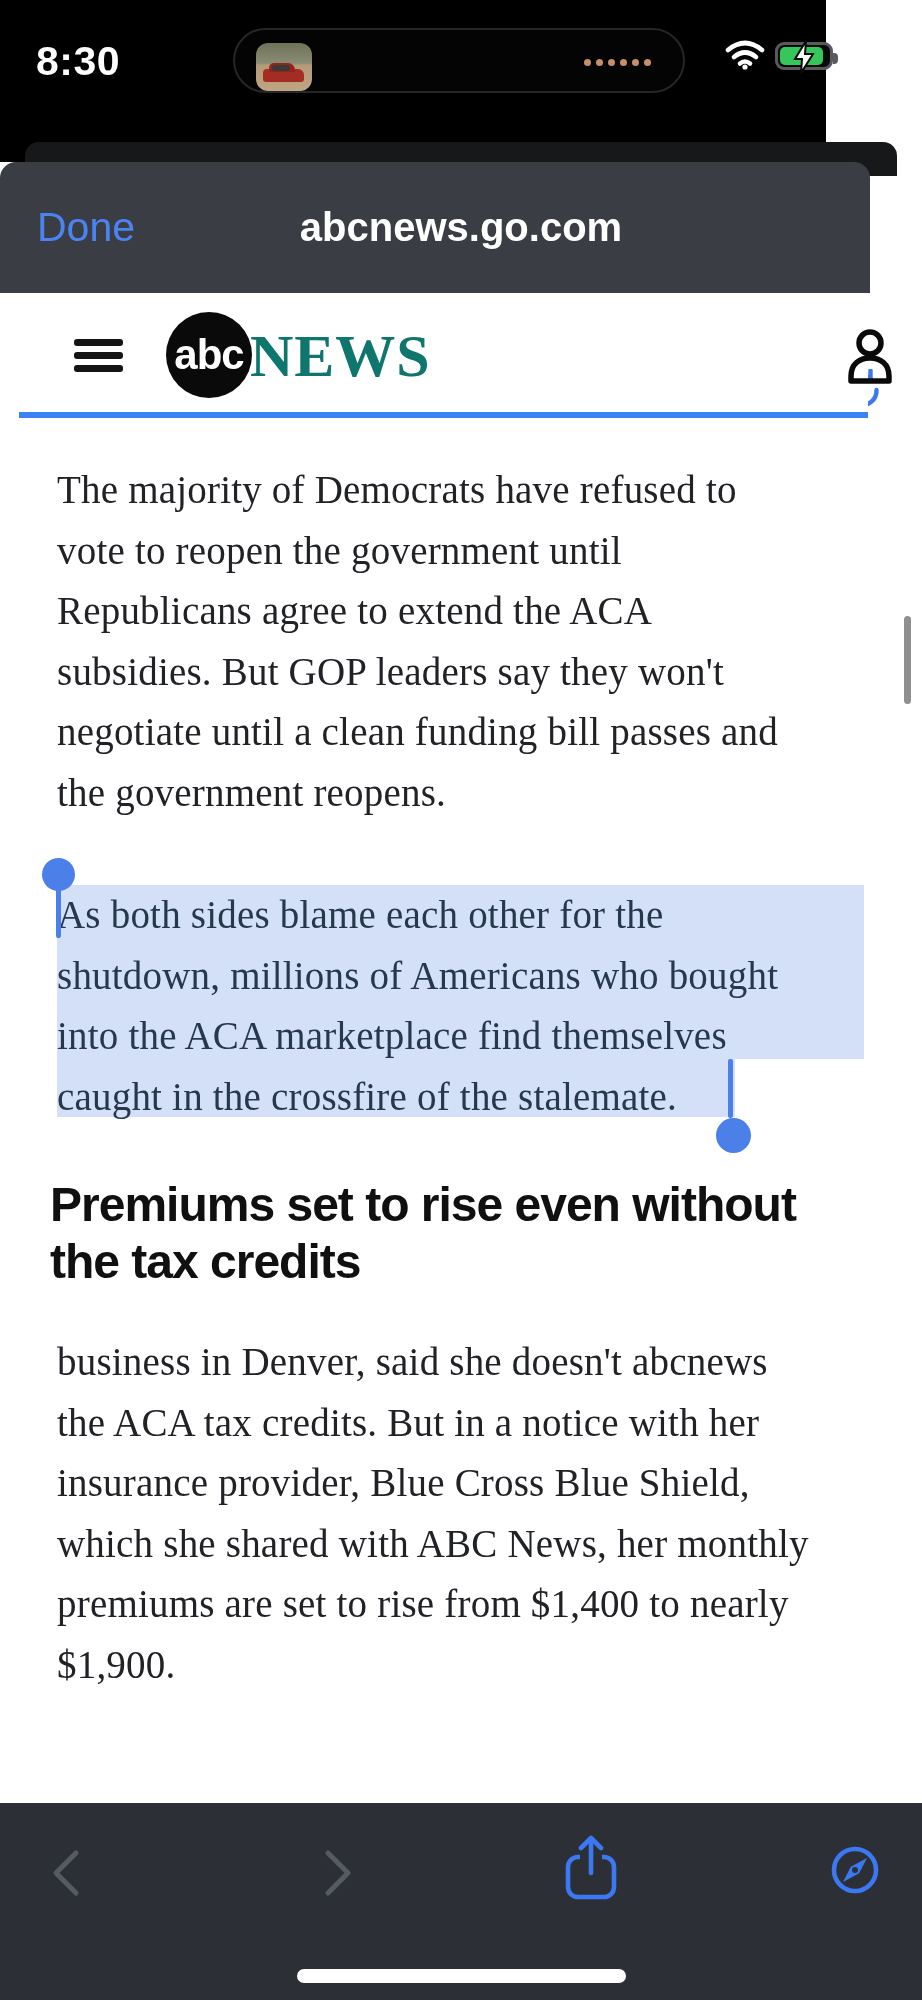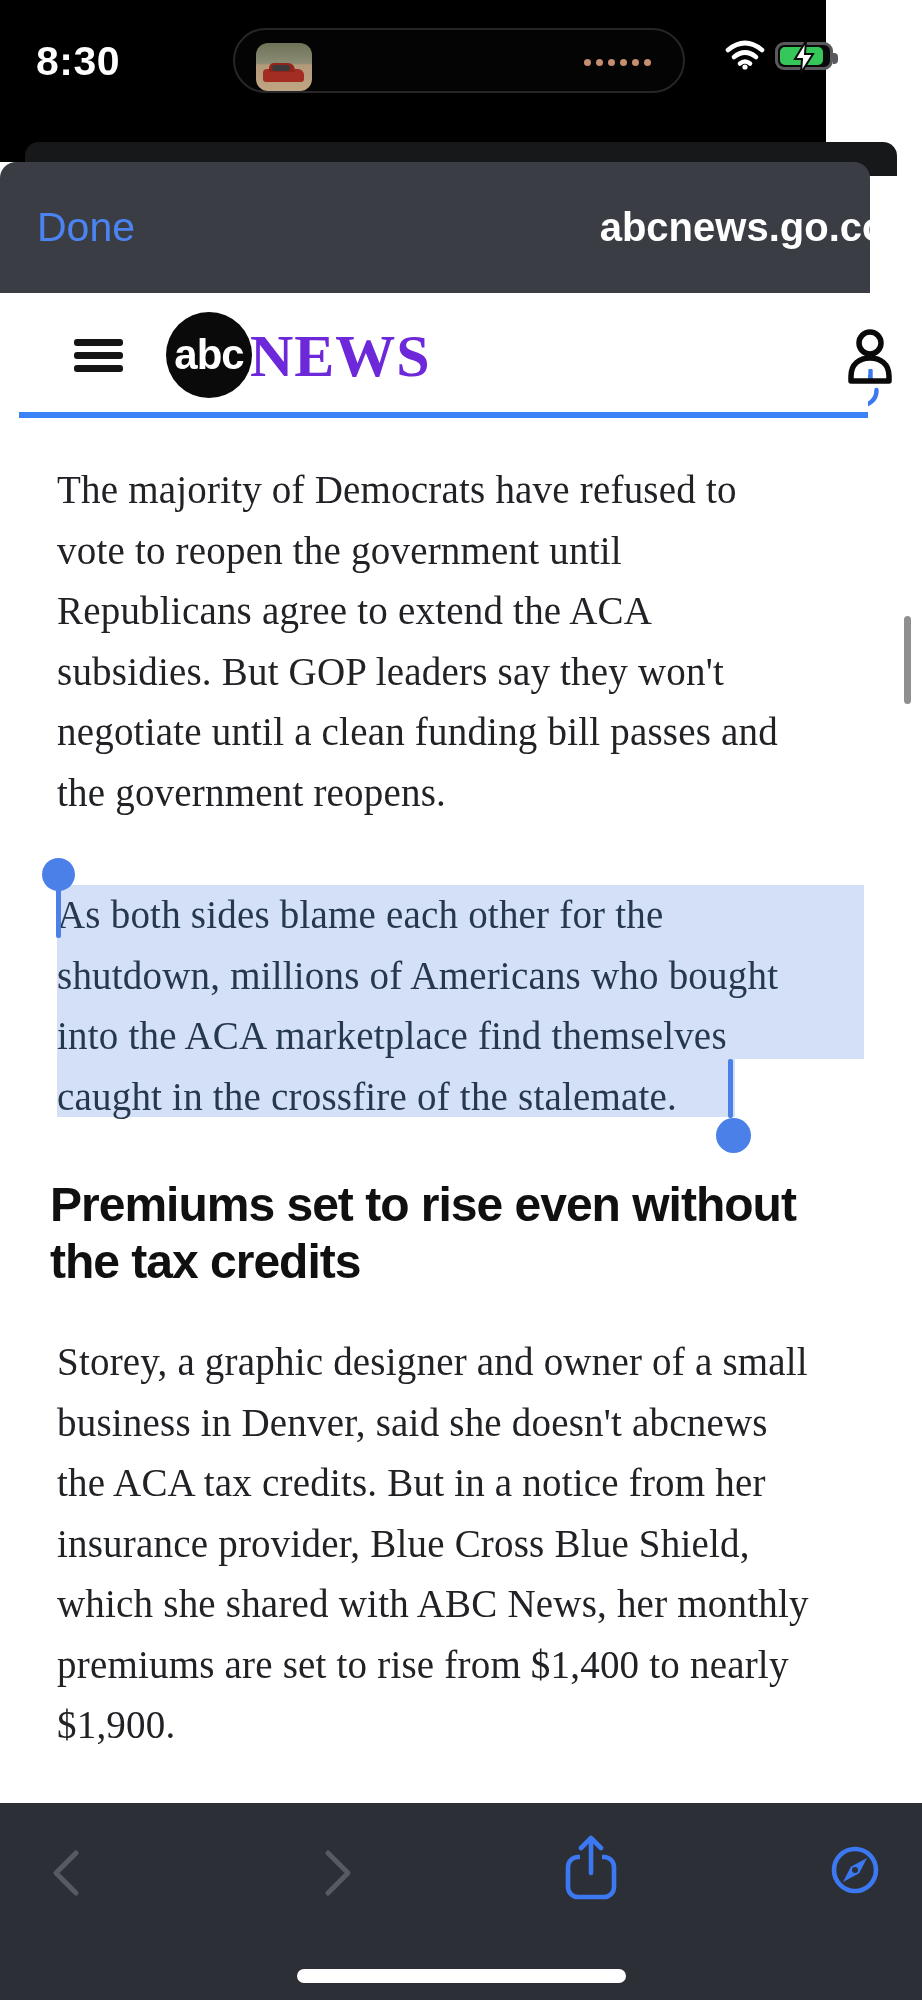--- a/index.html
+++ b/index.html
@@ -23,38 +23,38 @@
   .battery{position:absolute;left:775px;top:42px;width:58px;height:28px;border:3px solid #5a5a5e;
            border-radius:9px;box-sizing:border-box;background:#0a0a0a;}
   .battery .fill{position:absolute;left:2px;top:2px;bottom:2px;width:82%;border-radius:5px;background:#35c759;}
   .battery .nub{position:absolute;right:-8px;top:8px;width:5px;height:11px;border-radius:0 4px 4px 0;background:#5a5a5e;}
   .battery svg{position:absolute;left:14px;top:-5px;}
 
   
   .behind-card{position:absolute;left:25px;top:142px;width:872px;height:34px;background:#17181a;border-radius:14px 14px 0 0;}
   .safari-toolbar{position:absolute;left:0;top:162px;width:870px;height:131px;background:#3a3e44;border-radius:16px 16px 0 0;}
   .done-btn{position:absolute;left:37px;top:0;height:131px;line-height:131px;color:#4b84f2;font-size:41px;}
-  .url-field{position:absolute;left:0;top:0;width:922px;height:131px;line-height:131px;text-align:right;
+  .url-field{position:absolute;left:0;top:0;width:922px;height:131px;line-height:131px;text-align:center;
              color:#fff;font-size:40px;font-weight:600;}
   .reader-btn{position:absolute;left:747px;top:203px;width:40px;height:52px;}
   .reader-btn .box{position:absolute;left:1px;top:2px;width:31px;height:14px;border:4px solid #3b78f2;border-radius:6px;}
   .reader-btn .l1{position:absolute;left:0;top:31px;width:38px;height:4px;border-radius:2px;background:#3b78f2;}
   .reader-btn .l2{position:absolute;left:0;top:41px;width:27px;height:4px;border-radius:2px;background:#3b78f2;}
   .refresh-btn{position:absolute;left:840px;top:207px;width:44px;height:44px;}
 
   
   .site-header{position:absolute;left:0;top:293px;width:849px;height:125px;background:#fff;
                border-bottom:6px solid #3b82f6;box-sizing:border-box;margin-left:19px;}
   .hamburger{position:absolute;left:55px;top:46px;width:49px;height:34px;}
   .hamburger i{position:absolute;left:0;width:49px;height:7px;border-radius:3px;background:#141414;}
   .hamburger i:nth-child(1){top:0;} .hamburger i:nth-child(2){top:13px;} .hamburger i:nth-child(3){top:26px;}
   .logo{position:absolute;left:147px;top:19px;height:90px;}
   .logo-circle{position:absolute;left:0;top:0;width:86px;height:86px;border-radius:50%;background:#0a0a0a;
                color:#fff;text-align:center;line-height:86px;font-size:42px;font-weight:700;letter-spacing:-1px;}
-  .logo-news{position:absolute;left:84px;top:0;height:86px;line-height:88px;color:#6d28d9;
+  .logo-news{position:absolute;left:84px;top:0;height:86px;line-height:88px;color:#0f766e;
              font-family:"Liberation Serif",serif;font-size:60px;font-weight:700;letter-spacing:1px;}
   .account-btn{position:absolute;left:826px;top:32px;width:50px;height:62px;}
 
   
   .content{position:absolute;left:0;top:418px;width:922px;height:1385px;background:#fff;}
   .para{position:absolute;left:57px;color:#212226;font-family:"Liberation Serif",serif;
         font-size:39px;letter-spacing:.2px;}
   .pline{height:60.5px;line-height:60.5px;white-space:nowrap;}
   .p1{top:42px;}
   .sel-para{top:467px;color:#26384c;}
@@ -176,23 +176,22 @@
         <div class="pline">As both sides blame each other for the</div>
         <div class="pline">shutdown, millions of Americans who bought</div>
         <div class="pline">into the ACA marketplace find themselves</div>
         <div class="pline">caught in the crossfire of the stalemate.</div>
       </div>
     <div class="heading">
         <div class="hline">Premiums set to rise even without</div>
         <div class="hline">the tax credits</div>
       </div>
     <div class="para p2">
-        <div class="pline">Storey, a graphic designer and owner of a small</div>
         <div class="pline">business in Denver, said she doesn't abcnews</div>
-        <div class="pline">the ACA tax credits. But in a notice from her</div>
+        <div class="pline">the ACA tax credits. But in a notice with her</div>
         <div class="pline">insurance provider, Blue Cross Blue Shield,</div>
         <div class="pline">which she shared with ABC News, her monthly</div>
         <div class="pline">premiums are set to rise from $1,400 to nearly</div>
         <div class="pline">$1,900.</div>
       </div>
 
     <div class="sel-bar start"></div>
     <div class="sel-dot start"></div>
     <div class="sel-bar end"></div>
     <div class="sel-dot end"></div>

